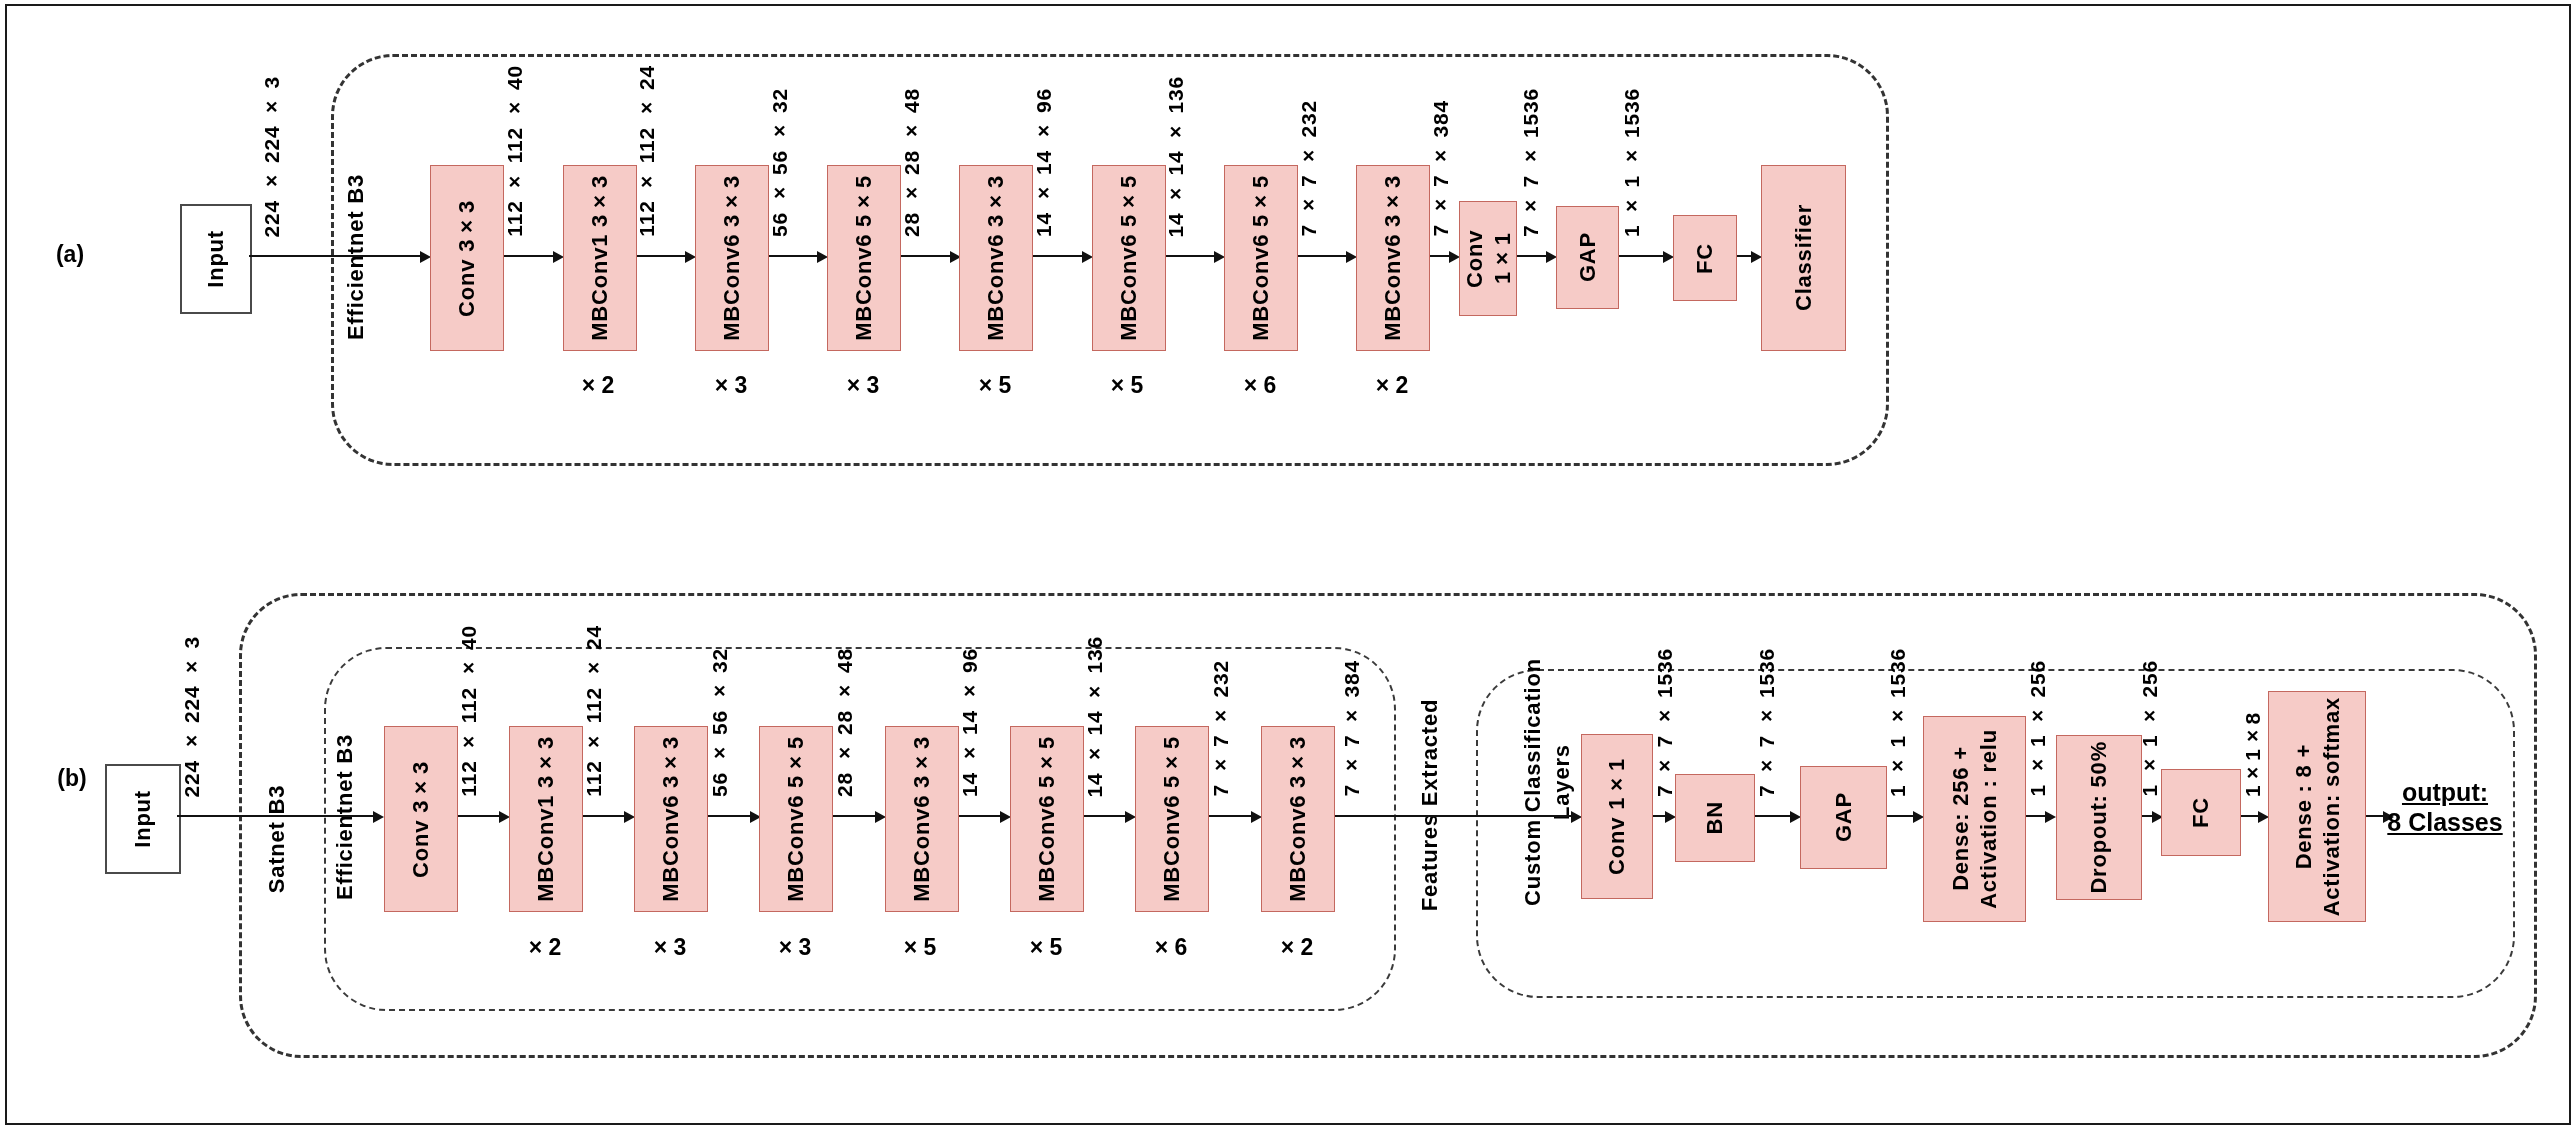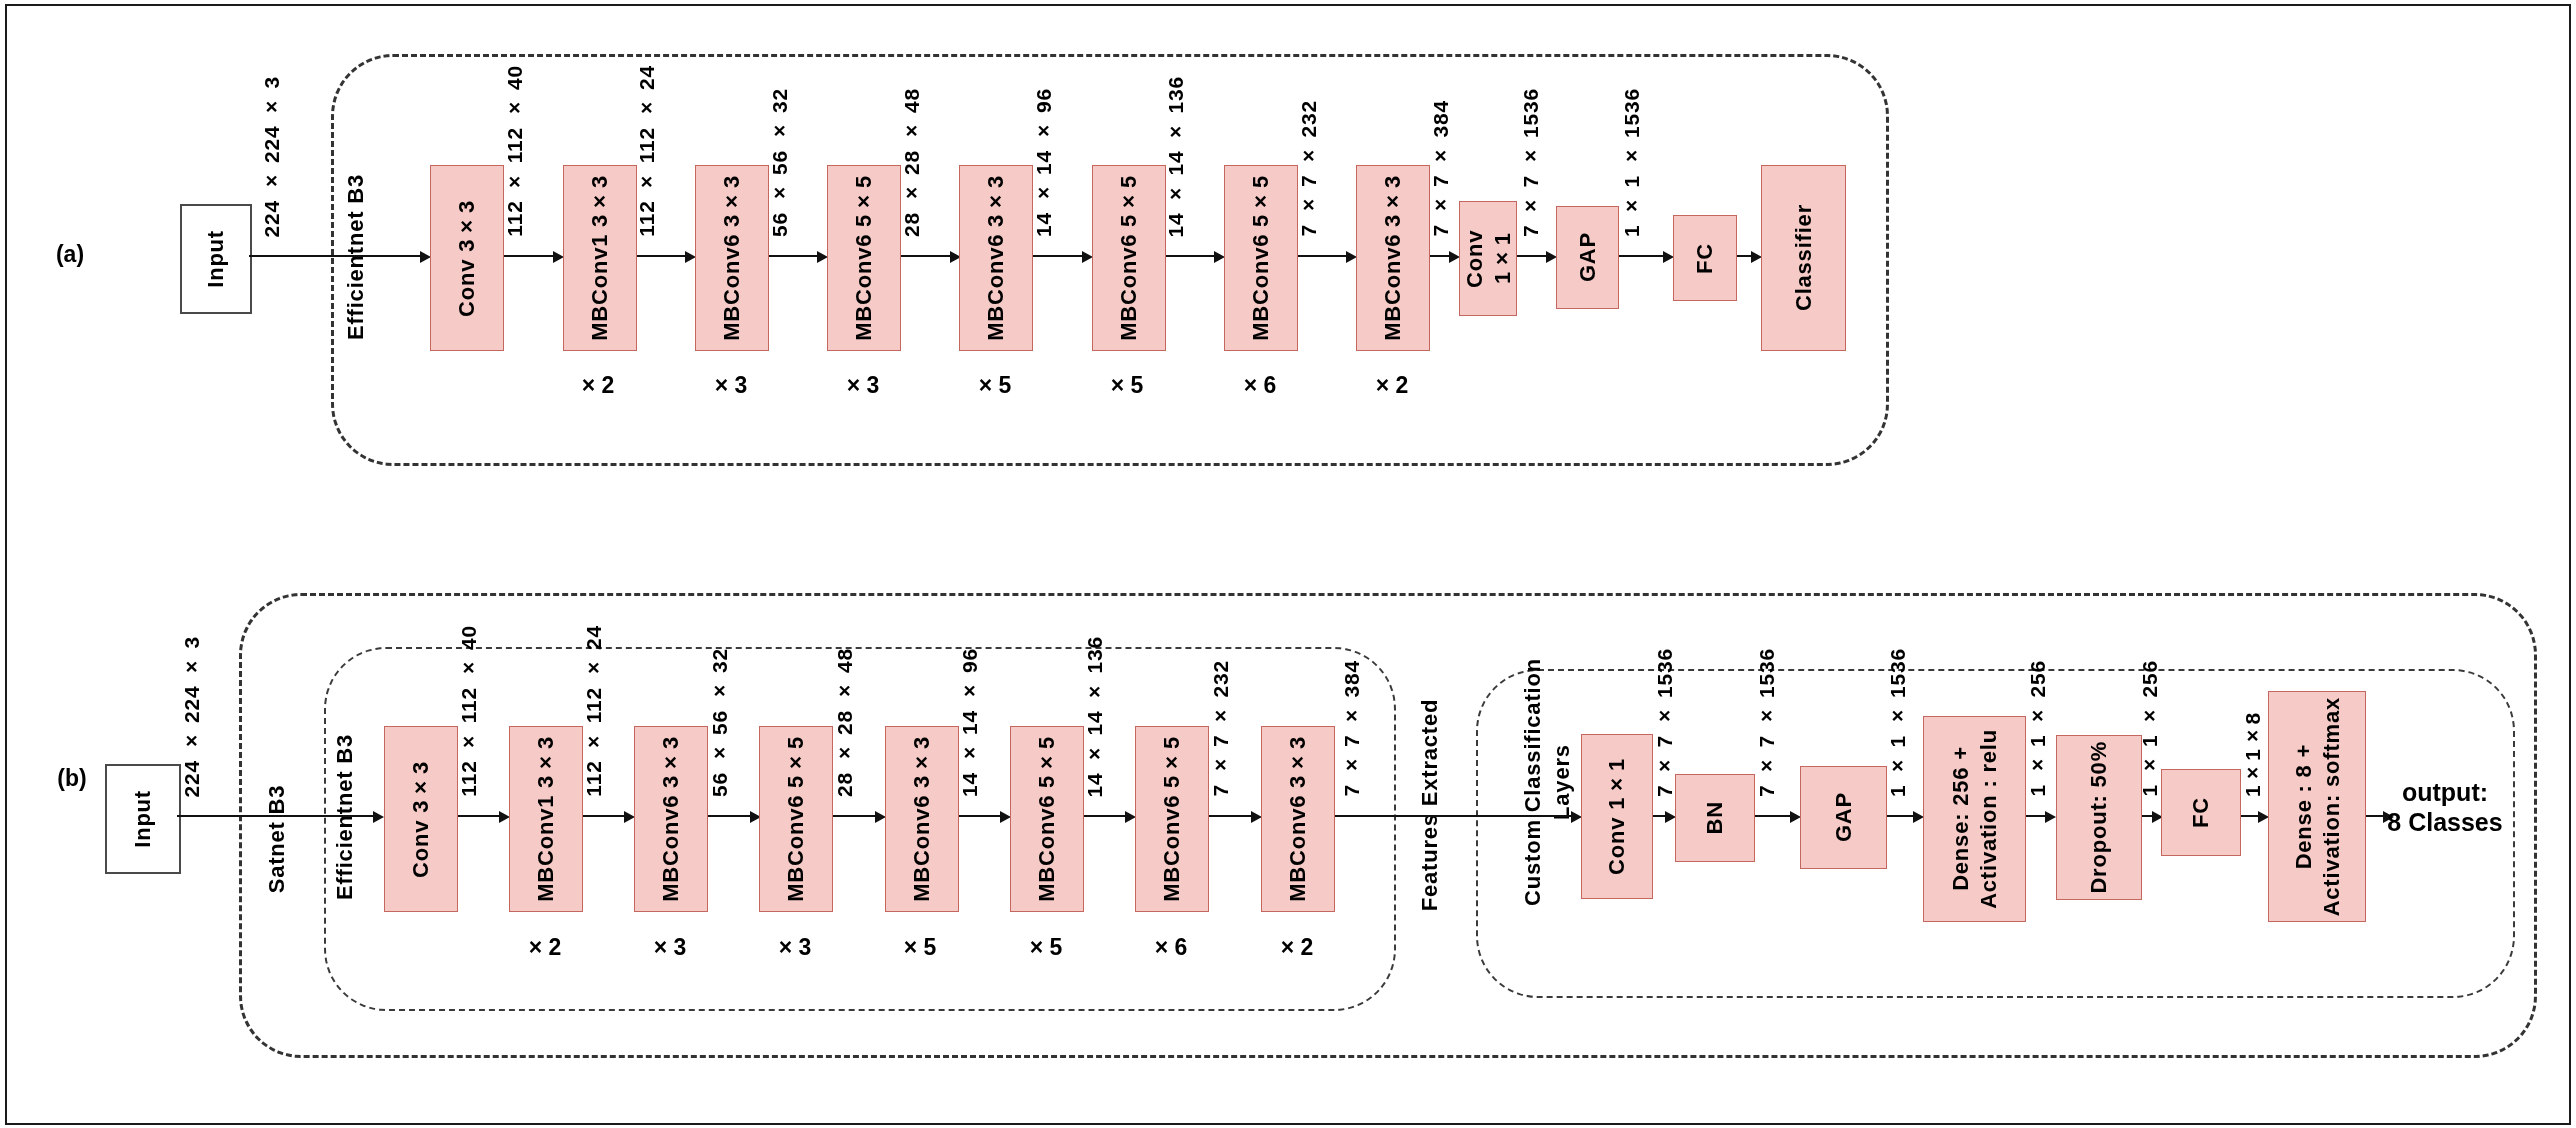--- a/index.html
+++ b/index.html
@@ -25,21 +25,21 @@
   .mult{position:absolute;transform:translateX(-50%);font-weight:bold;
         font-size:23px;white-space:pre;}
   .row-label{position:absolute;transform:translate(-50%,-50%);
         font-weight:bold;font-size:23px;}
   .arrow{position:absolute;height:0;border-top:2.3px solid #111;}
   .arrow::after{content:"";position:absolute;right:-11px;top:50%;
         transform:translateY(-50%);width:0;height:0;
         border-left:11px solid #111;border-top:6.2px solid transparent;
         border-bottom:6.2px solid transparent;}
   .output-text{position:absolute;transform:translate(-50%,-50%);
-        font-weight:bold;font-size:25px;white-space:pre-line;text-align:center;line-height:1.2;}
+        font-weight:bold;font-size:25px;white-space:pre-line;text-align:center;line-height:1.2;text-decoration:underline;}
 </style>
 </head>
 <body>
 
 <div class="stage">
   <div class="figure-border"></div>
 
   <span class="row-label" style="left:70px;top:254px;">(a)</span>
 
   <div class="dashed-box heavy" style="left:331px;top:54px;width:1552px;height:406px;"></div>

